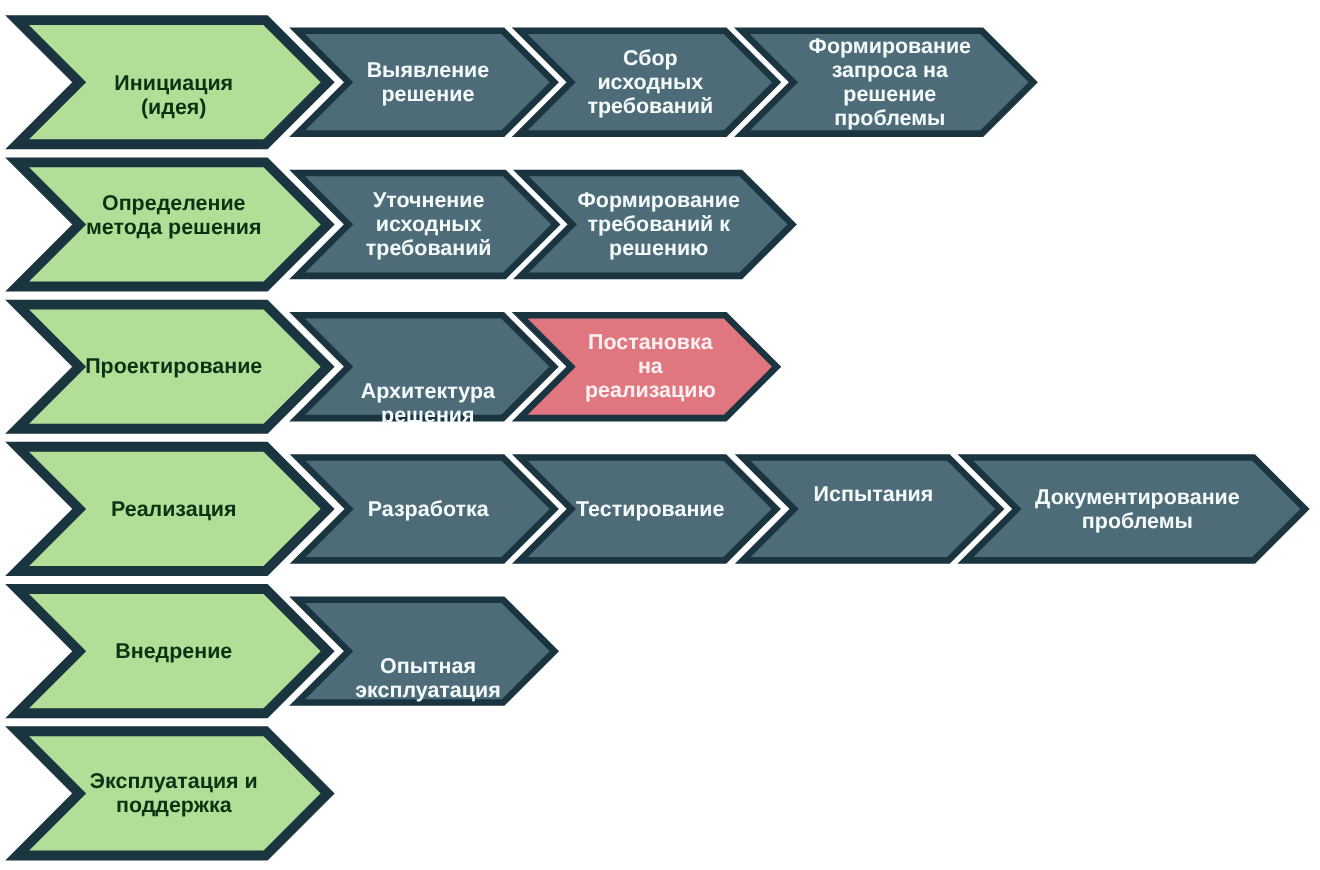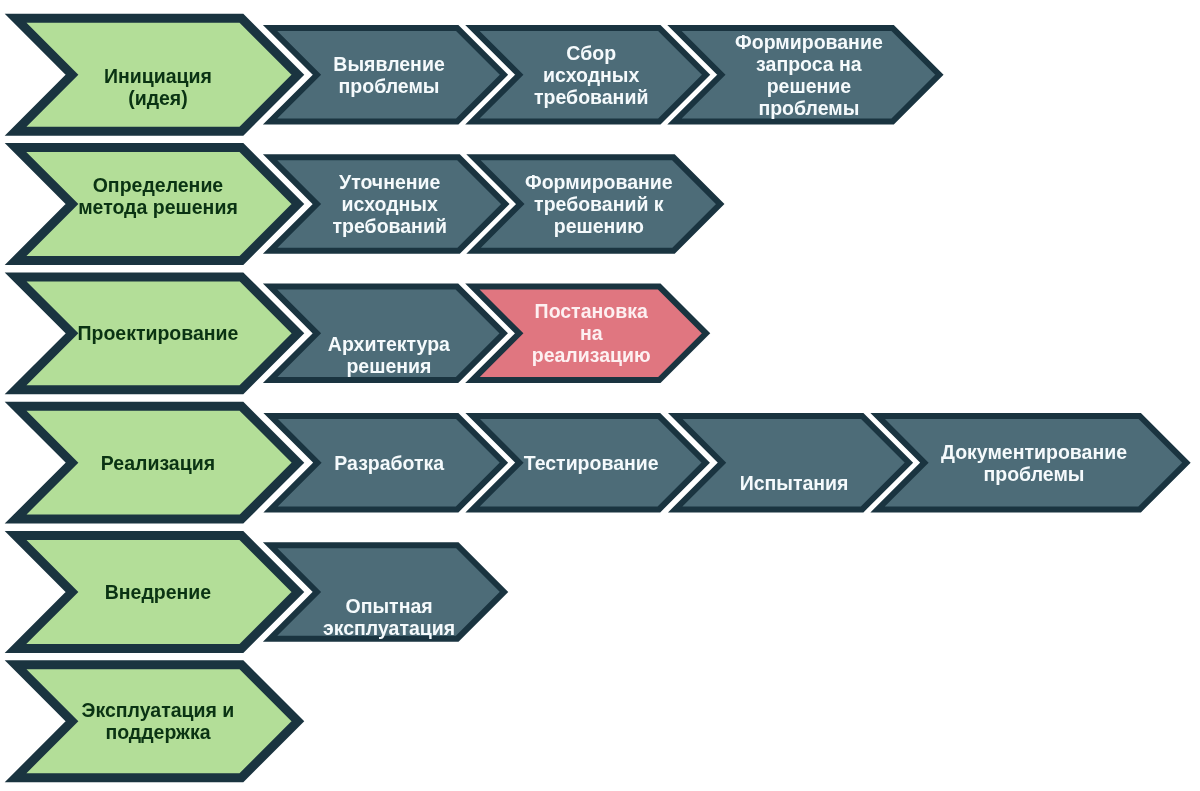--- a/index.html
+++ b/index.html
@@ -40,46 +40,46 @@
     <polygon class="ch gray" points="675.24,415.90 862.16,415.90 908.91,462.65 862.16,509.40 675.24,509.40 721.99,462.65"></polygon>
     <polygon class="ch gray" points="877.64,415.90 1139.66,415.90 1186.41,462.65 1139.66,509.40 877.64,509.40 924.39,462.65"></polygon>
     <polygon class="ch green" points="15.56,535.50 241.44,535.50 297.89,591.95 241.44,648.40 15.56,648.40 72.01,591.95"></polygon>
     <polygon class="ch gray" points="270.14,545.20 457.26,545.20 504.01,591.95 457.26,638.70 270.14,638.70 316.89,591.95"></polygon>
     <polygon class="ch green" points="15.56,664.80 241.44,664.80 297.89,721.25 241.44,777.70 15.56,777.70 72.01,721.25"></polygon>
   </svg>
   <div id="labels">
     <div class="shape-label green-text" style="left:21.20px;top:13.80px;width:273.55px;height:147px"><span>Инициация
 (идея)</span></div>
     <div class="shape-label gray-text" style="left:279.40px;top:25.00px;width:219.25px;height:99.50px"><span>Выявление
-проблемы</span></div>
+решение</span></div>
     <div class="shape-label gray-text" style="left:481.70px;top:25.00px;width:219.05px;height:99px"><span>Сбор
 исходных
 требований</span></div>
     <div class="shape-label gray-text" style="left:683.80px;top:25.00px;width:250.25px;height:99.50px"><span>Формирование
 запроса на
 решение
 проблемы</span></div>
     <div class="shape-label green-text" style="left:21.20px;top:143.10px;width:273.55px;height:106px"><span>Определение
 метода решения</span></div>
     <div class="shape-label gray-text" style="left:279.40px;top:154.30px;width:220.65px;height:99.50px"><span>Уточнение
 исходных
 требований</span></div>
     <div class="shape-label gray-text" style="left:482.80px;top:154.30px;width:232.15px;height:99.50px"><span>Формирование
 требований к
 решению</span></div>
     <div class="shape-label green-text" style="left:21.20px;top:272.40px;width:273.55px;height:121.90px"><span>Проектирование</span></div>
-    <div class="shape-label gray-text" style="left:279.40px;top:290px;width:219.05px;height:129px"><span>Архитектура
+    <div class="shape-label gray-text" style="left:279.40px;top:302px;width:219.05px;height:129px"><span>Архитектура
 решения</span></div>
     <div class="shape-label red-text" style="left:481.70px;top:283.60px;width:219.05px;height:99.50px"><span>Постановка
 на
 реализацию</span></div>
     <div class="shape-label green-text" style="left:21.20px;top:401.70px;width:273.55px;height:121.90px"><span>Реализация</span></div>
     <div class="shape-label gray-text" style="left:279.90px;top:412.90px;width:218.75px;height:99.50px"><span>Разработка</span></div>
     <div class="shape-label gray-text" style="left:481.90px;top:412.90px;width:218.55px;height:99.50px"><span>Тестирование</span></div>
-    <div class="shape-label gray-text" style="left:684.50px;top:433px;width:219.15px;height:99.50px"><span>Испытания</span></div>
+    <div class="shape-label gray-text" style="left:684.50px;top:399px;width:219.15px;height:99.50px"><span>Испытания</span></div>
     <div class="shape-label gray-text" style="left:886.90px;top:412.90px;width:294.25px;height:99.50px"><span>Документирование
 проблемы</span></div>
     <div class="shape-label green-text" style="left:21.20px;top:531.00px;width:273.55px;height:121.90px"><span>Внедрение</span></div>
     <div class="shape-label gray-text" style="left:279.40px;top:567px;width:219.35px;height:99.50px"><span>Опытная
 эксплуатация</span></div>
     <div class="shape-label green-text" style="left:21.20px;top:660.30px;width:273.55px;height:121.90px"><span>Эксплуатация и
 поддержка</span></div>
   </div>
 </div>
 

